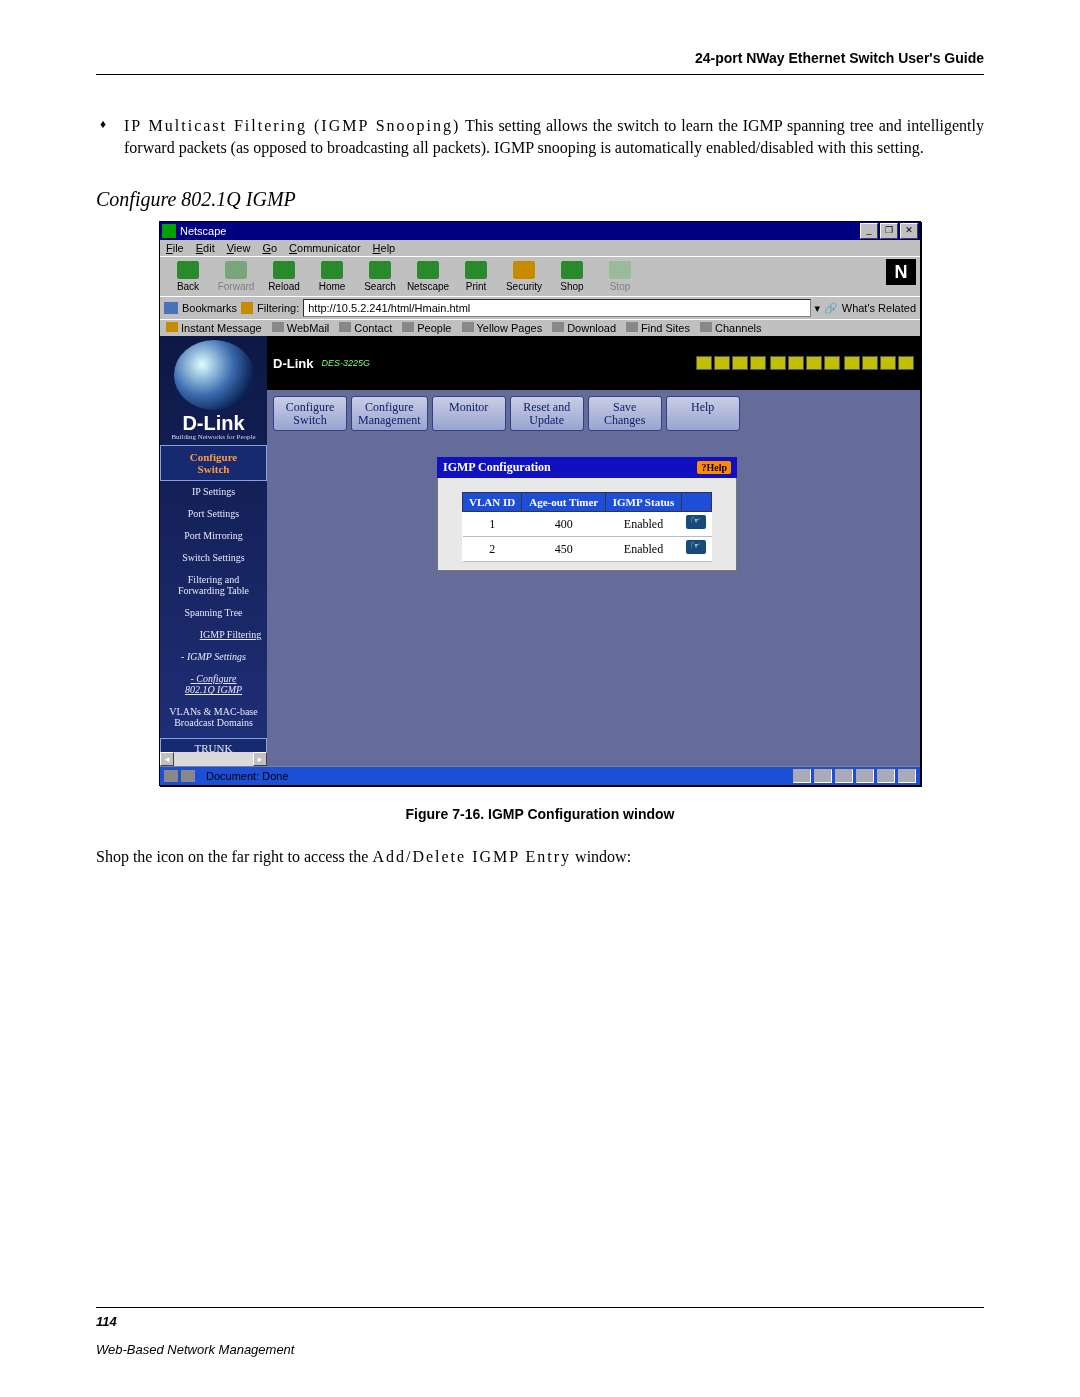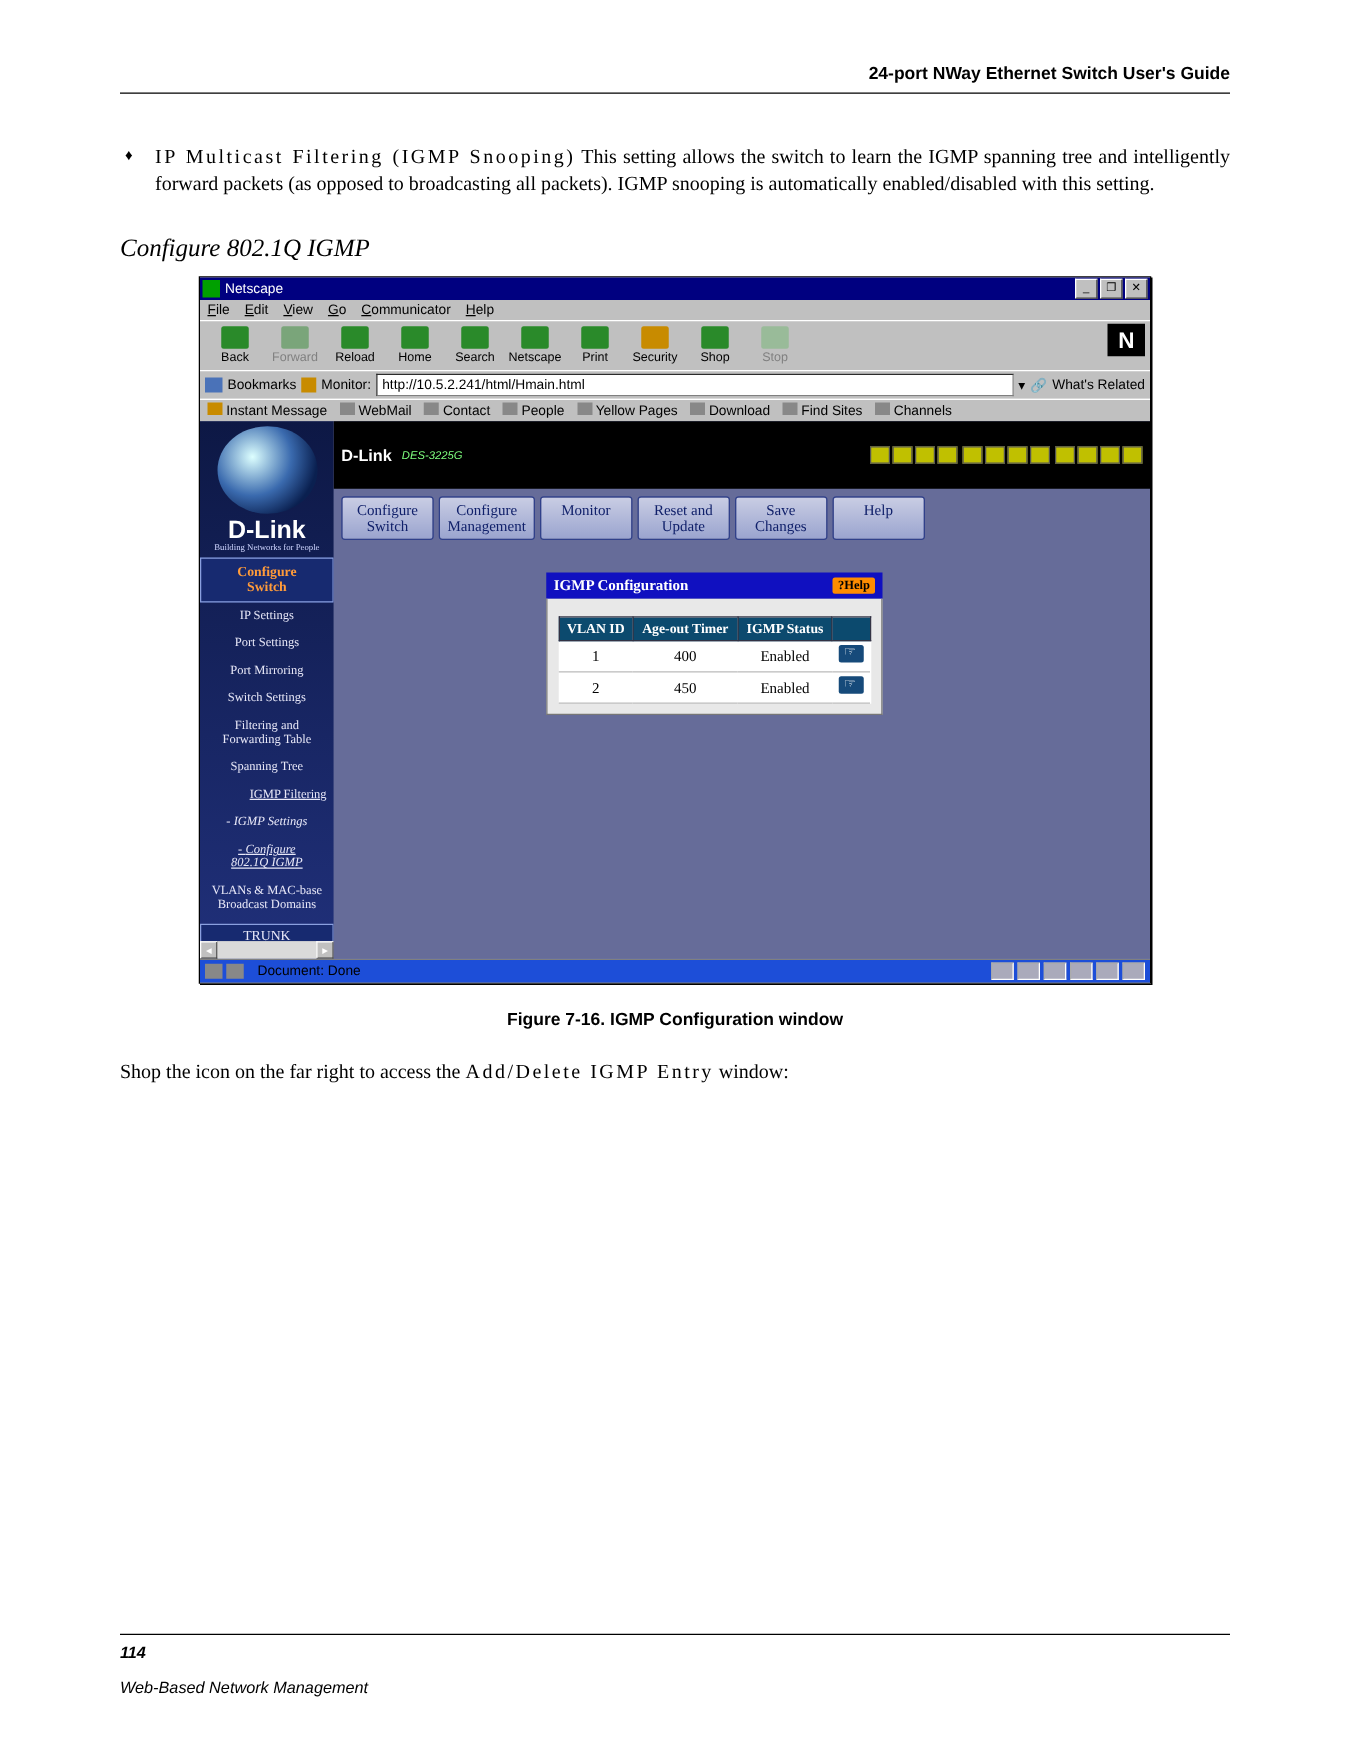--- a/index.html
+++ b/index.html
@@ -281,21 +281,21 @@
     padding:4px 6px;
     font-family:"Times New Roman",serif;
     font-size:12px;
     color:#10206a;
     text-align:center;
     min-width:60px;
     line-height:1.05;
   }
   .panel {
     margin: 20px 0 0 170px;
-    width: 269px;
+    width: 300px;
   }
   .panel-title {
     background:#1010c0;
     color:#fff;
     font-family:"Times New Roman",serif;
     font-weight:bold;
     font-size:12px;
     padding:3px 6px;
     display:flex;
     align-items:center;
@@ -317,21 +317,21 @@
   }
   .igmp-table {
     width: 250px;
     margin: 6px auto 0 auto;
     border-collapse:collapse;
     font-family:"Times New Roman",serif;
     font-size:12px;
     background:#fff;
   }
   .igmp-table th {
-    background:#0c4a6e;
+    background:#1d4ed8;
     color:#fff;
     font-weight:bold;
     font-size:11px;
     padding:3px 4px;
     border:1px solid #334;
   }
   .igmp-table td {
     text-align:center;
     padding:3px 4px;
     border-bottom:1px solid #bbb;
@@ -466,21 +466,21 @@
           <div class="ti ti-stop"></div>
           <div>Stop</div>
         </div>
         <div class="logo">N</div>
       </div>
 
     <div class="locbar">
       <span class="bm-icon"></span>
       <span>Bookmarks</span>
       <span class="pen-icon"></span>
-      <span>Monitor:</span>
+      <span>Filtering:</span>
       <div class="loc-input">http://10.5.2.241/html/Hmain.html</div>
       <span>▾</span>
       <span>🔗</span>
       <span>What's Related</span>
     </div>
 
     <div class="toolbar2" id="toolbar2">
         <span><span class="ico" style="background: rgb(200, 139, 0);"></span>Instant Message</span>
         <span><span class="ico"></span>WebMail</span>
         <span><span class="ico"></span>Contact</span>

